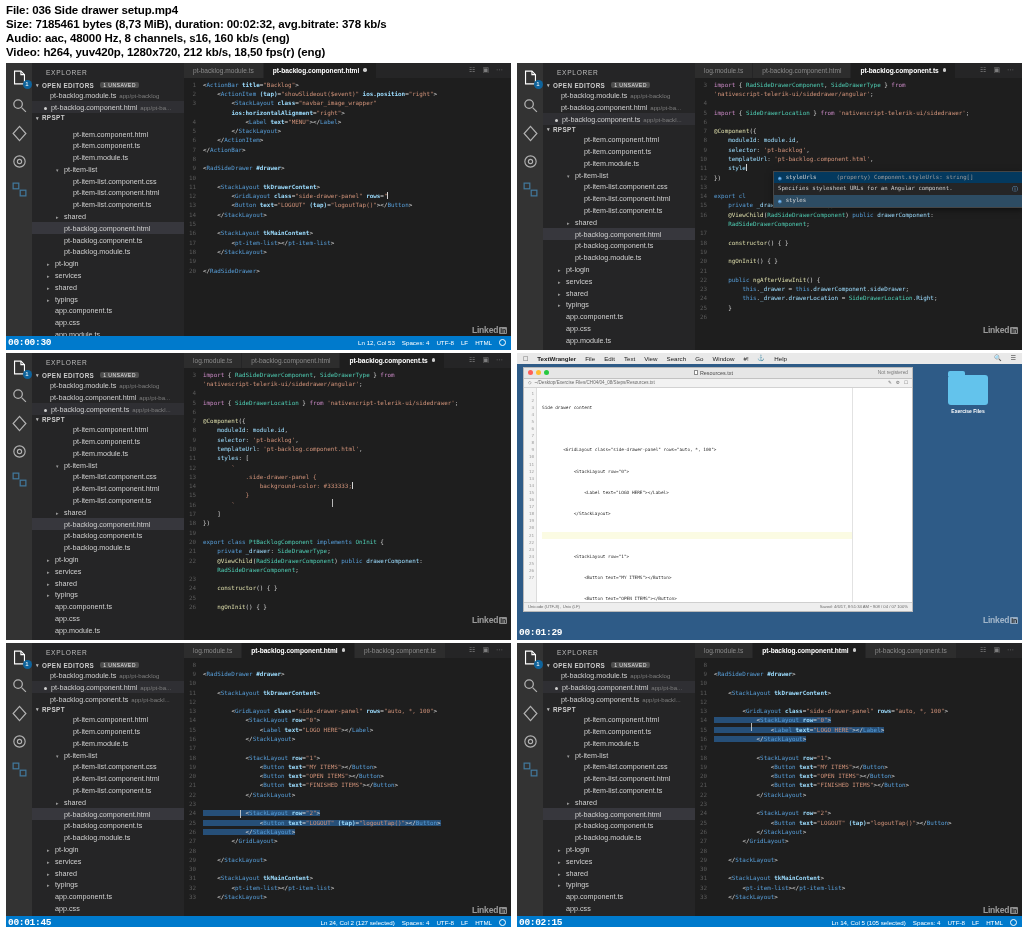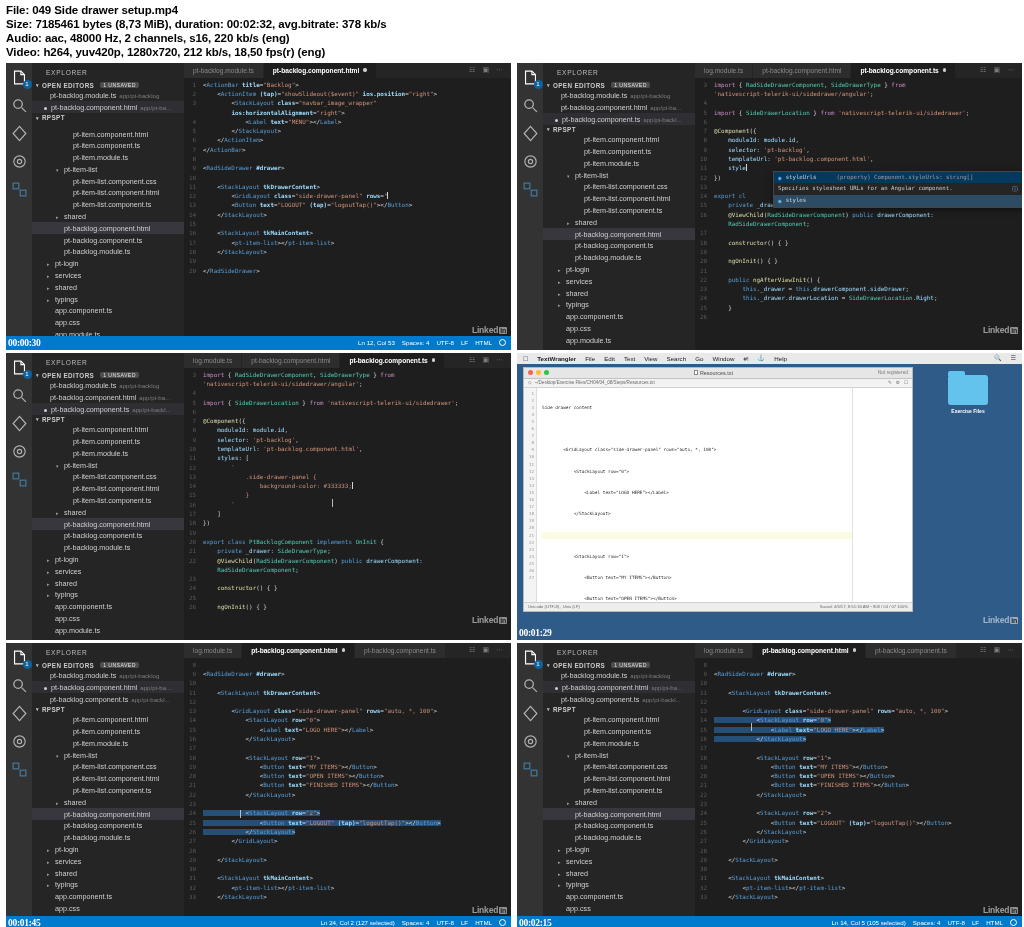--- a/index.html
+++ b/index.html
@@ -161,21 +161,21 @@
   }
   .is-info { margin-left: auto; color: #75beff; font-size: 6px; padding-left: 10px; }
 
   
   .statusbar {
     position: absolute; left: 0; right: 0; bottom: 0; height: 14px;
     background: #007acc; display: flex; align-items: center;
     color: #ffffff; font-size: 6.2px; z-index: 20;
   }
   .sb-time {
-    font-family: Liberation Serif, serif; font-weight: bold;
+    font-family: Liberation Mono, monospace; font-weight: bold;
     font-size: 9.5px; color: #ffffff; padding-left: 2px;
     letter-spacing: -.3px;
   }
   .sb-right {
     margin-left: auto; display: flex; align-items: center; gap: 7px;
     padding-right: 5px; white-space: nowrap;
   }
   .smiley {
     width: 7px; height: 7px; border-radius: 50%;
     border: 1px solid #fff; position: relative;
@@ -257,23 +257,23 @@
   .desktop-icon .lbl { font-size: 5px; margin-top: 3px; font-weight: bold; }
   .tw-timebar {
     position: absolute; left: 0; right: 0; bottom: 0; height: 14px;
     background: #2e5b87; display: flex; align-items: center; z-index: 20;
   }
 </style>
 </head>
 <body>
 
 <div class="fileinfo">
-  <div>File: 049 Side drawer setup.mp4</div>
+  <div>File: 036 Side drawer setup.mp4</div>
   <div>Size: 7185461 bytes (8,73 MiB), duration: 00:02:32, avg.bitrate: 378 kb/s</div>
-  <div>Audio: aac, 48000 Hz, 2 channels, s16, 220 kb/s (eng)</div>
+  <div>Audio: aac, 48000 Hz, 8 channels, s16, 160 kb/s (eng)</div>
   <div>Video: h264, yuv420p, 1280x720, 212 kb/s, 18,50 fps(r) (eng)</div>
 </div>
 
 <div class="grid">
 
   <div class="thumb">
     <div class="vsc">
 
       <div class="activitybar">
         <div class="ab-icon active">

